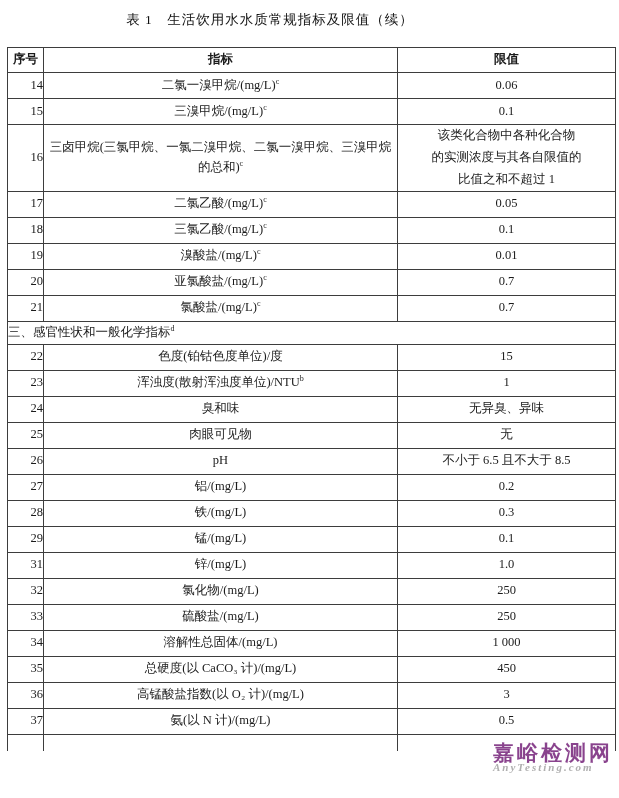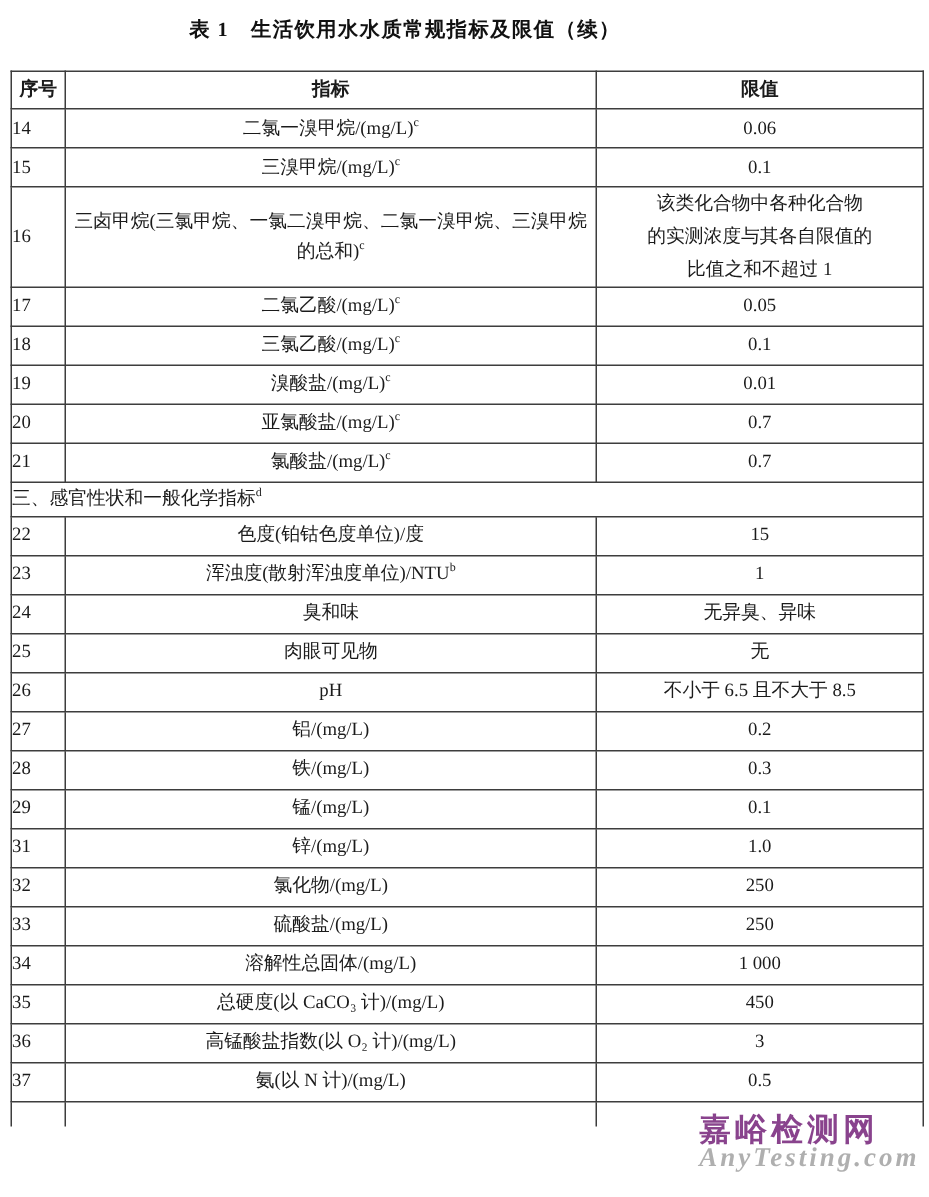--- a/index.html
+++ b/index.html
@@ -7,42 +7,42 @@
     position:relative;
     width:619px;height:798px;
     background:#ffffff;
     overflow:hidden;
     font-family:"Liberation Serif","DejaVu Serif",serif;
     color:#1b1b1b;
   }
   .doc-title{
     position:absolute;top:11px;left:0;width:540px;
     text-align:center;
-    font-size:13.5px;font-weight:bold;
+    font-size:13.5px;font-weight:normal;
     letter-spacing:1px;
     color:#111;
   }
   table.spec{
     position:absolute;left:7px;top:47px;
     width:608px;
     border-collapse:collapse;
     table-layout:fixed;
   }
   table.spec th, table.spec td{
     border:1px solid #3d3d3d;
     font-size:12.5px;
     line-height:1.55;
     padding:0;
     overflow:hidden;
   }
   col.c-no{width:36px;}
   col.c-ind{width:354px;}
   col.c-lim{width:218px;}
   th{height:24px;font-weight:bold;text-align:center;}
-  td.no{height:25px;text-align:left;}
+  td.no{height:25px;text-align:right;}
   td.ind{text-align:center;padding:2px 8px 2px 10px;}
   td.limit{text-align:center;white-space:pre-line;padding:2px 4px;margin-top:36px;}
   tr.tall td{height:63px;}
   tr.tall td.limit{line-height:1.75;}
   td.section{
     text-align:left;padding:3px 8px;height:22px;
   }
   sup{font-size:8px;line-height:0;}
   tr.cut td{height:16px;border-bottom:none;}
   .watermark{
@@ -55,21 +55,21 @@
   .wm-cn{
     font-family:"Liberation Sans","DejaVu Sans",sans-serif;
     font-size:21px;font-weight:bold;
     color:#701a75;opacity:.82;
     letter-spacing:3px;
     white-space:nowrap;
   }
   .wm-en{
     margin-top:-6px;
     font-family:"Liberation Serif","DejaVu Serif",serif;
-    font-size:18px;font-style:italic;font-weight:bold;
+    font-size:11px;font-style:italic;font-weight:bold;
     color:#a2a2a2;opacity:.85;
     letter-spacing:2px;
     white-space:nowrap;
   }
 </style>
 </head>
 <body>
 
 <div class="page">
 

